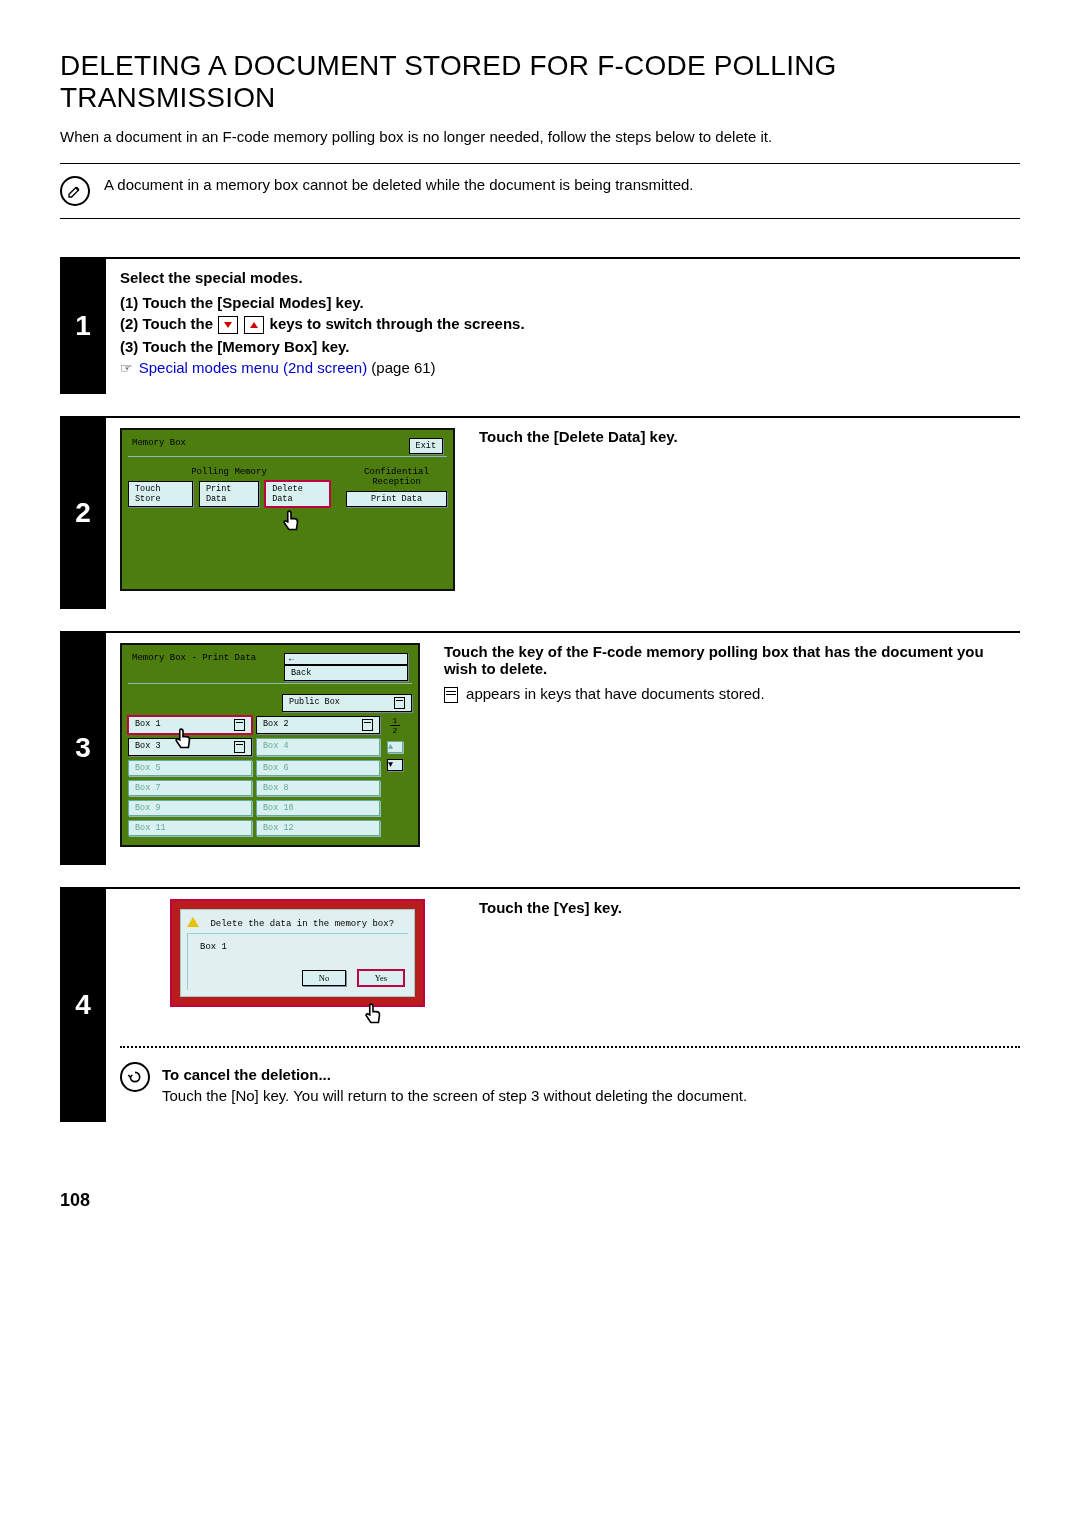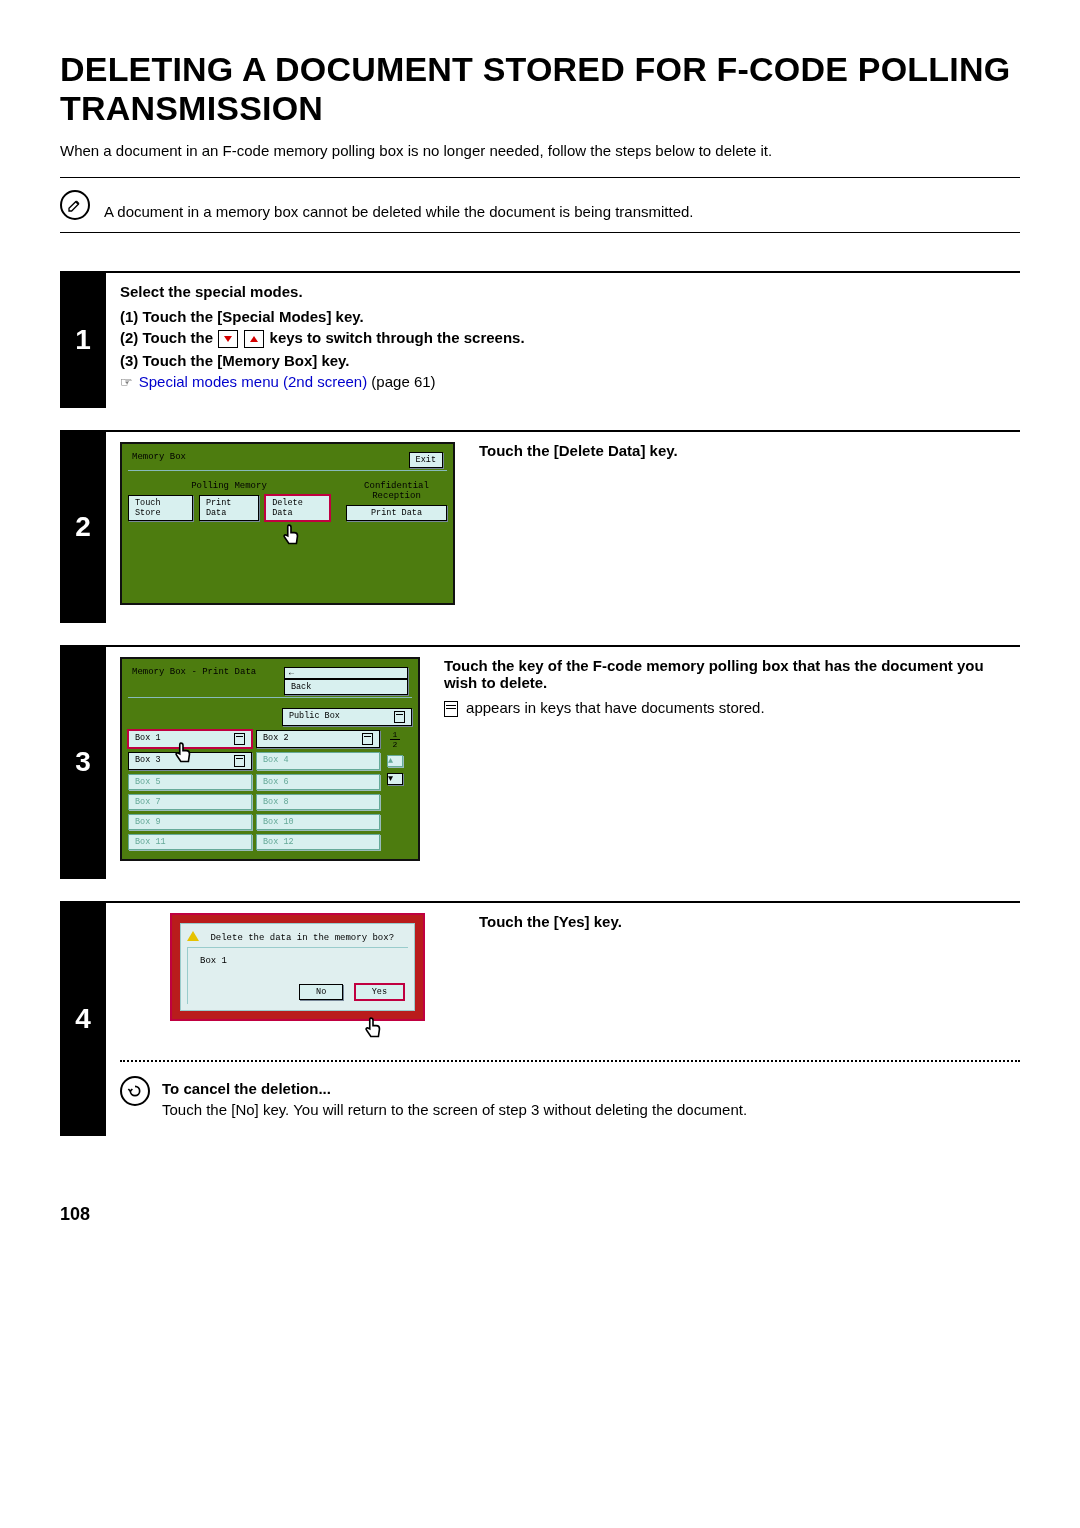--- a/index.html
+++ b/index.html
@@ -5,32 +5,32 @@
   body {
     font-family: Arial, Helvetica, sans-serif;
     margin: 0;
     padding: 50px 60px 30px 60px;
     color: #000;
     font-size: 15px;
     width: 1080px;
     box-sizing: border-box;
   }
   h1 {
-    font-size: 34px;
-    font-weight: bold;
+    font-size: 28px;
+    font-weight: normal;
     margin: 0 0 14px 0;
     letter-spacing: 0.2px;
   }
   .intro { margin-bottom: 18px; }
   .note-box {
     border-top: 1px solid #000;
     border-bottom: 1px solid #000;
     padding: 12px 0;
     display: flex;
-    align-items: flex-end;
+    align-items: flex-start;
     margin-bottom: 38px;
   }
   .note-icon {
     width: 26px; height: 26px;
     border: 2px solid #000; border-radius: 50%;
     display: flex; align-items: center; justify-content: center;
     margin-right: 14px; flex-shrink: 0;
   }
   .note-icon svg { width: 16px; height: 16px; }
   .step {
@@ -135,21 +135,21 @@
     width: 255px;
     padding: 8px;
     box-sizing: border-box;
     font-family: "Courier New", monospace;
     font-size: 9px;
     margin-left: 50px;
   }
   .dlg-inner { border:1px solid #9cc; padding:6px; background:#e0efef; }
   .dlg-inner2 { border-top:1px solid #9cc; border-left:1px solid #9cc; padding:8px 4px 4px 4px; margin-top:4px;}
   .dlg-btns { text-align:right; margin-top:18px; }
-  .dlg-btns .lcd-btn { padding: 2px 16px; margin-left:6px; }
+  .dlg-btns .lcd-btn { padding: 2px 16px; margin-left:6px;font-family:Liberation Serif, serif; }
   .warning-mini {
     display:inline-block; width:0;height:0;
     border-left:6px solid transparent; border-right:6px solid transparent;
     border-bottom:10px solid #e6c200; margin-right:6px; position:relative; top:1px;
   }
   .dashed {
     border: none;
     border-top: 2px dotted #000;
     margin: 14px 0;
   }

